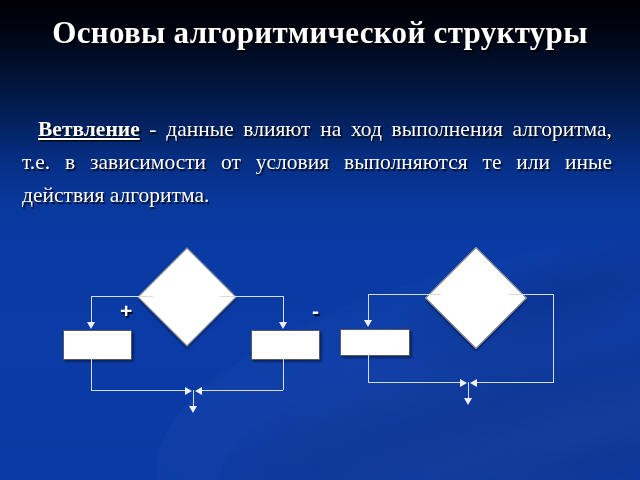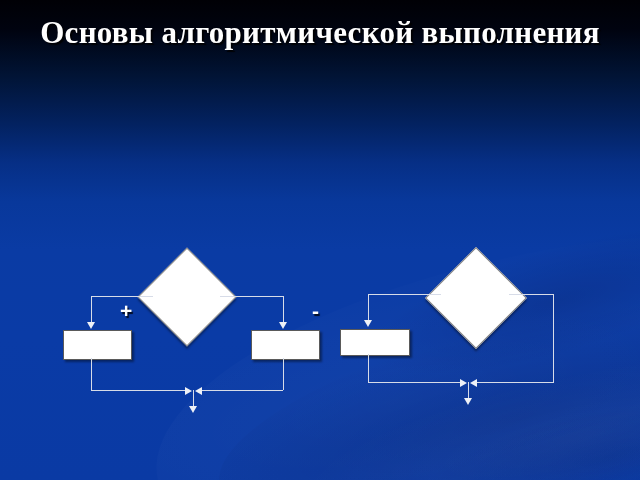--- a/index.html
+++ b/index.html
@@ -155,22 +155,23 @@
 <body>
 
 <div id="slide">
 
   <div class="swoosh sw1"></div>
   <div class="swoosh sw2"></div>
   <div class="swoosh sw3"></div>
   <div class="swoosh sw4"></div>
   <div class="swoosh sw5"></div>
 
-  <div id="title">Основы алгоритмической выполнения</div>
-
+  <div id="title">Основы алгоритмической структуры</div>
+
+  <div id="body-text"><span class="kw">Ветвление</span><span> - данные влияют на ход выполнения алгоритма, т.е. в зависимости от условия выполняются те или иные действия алгоритма.</span></div>
 
   <div class="fc">
 
     <div class="diamond" style="left:152px; top:262px; width:68px; height:68px;"></div>
 
     <div class="ln lnh" style="left:91px; top:296px; width:62px;"></div>
 
     <div class="ln lnh" style="left:220px; top:296px; width:63px;"></div>
 
     <div class="ln lnv" style="left:91px; top:296px; height:28px;"></div>

